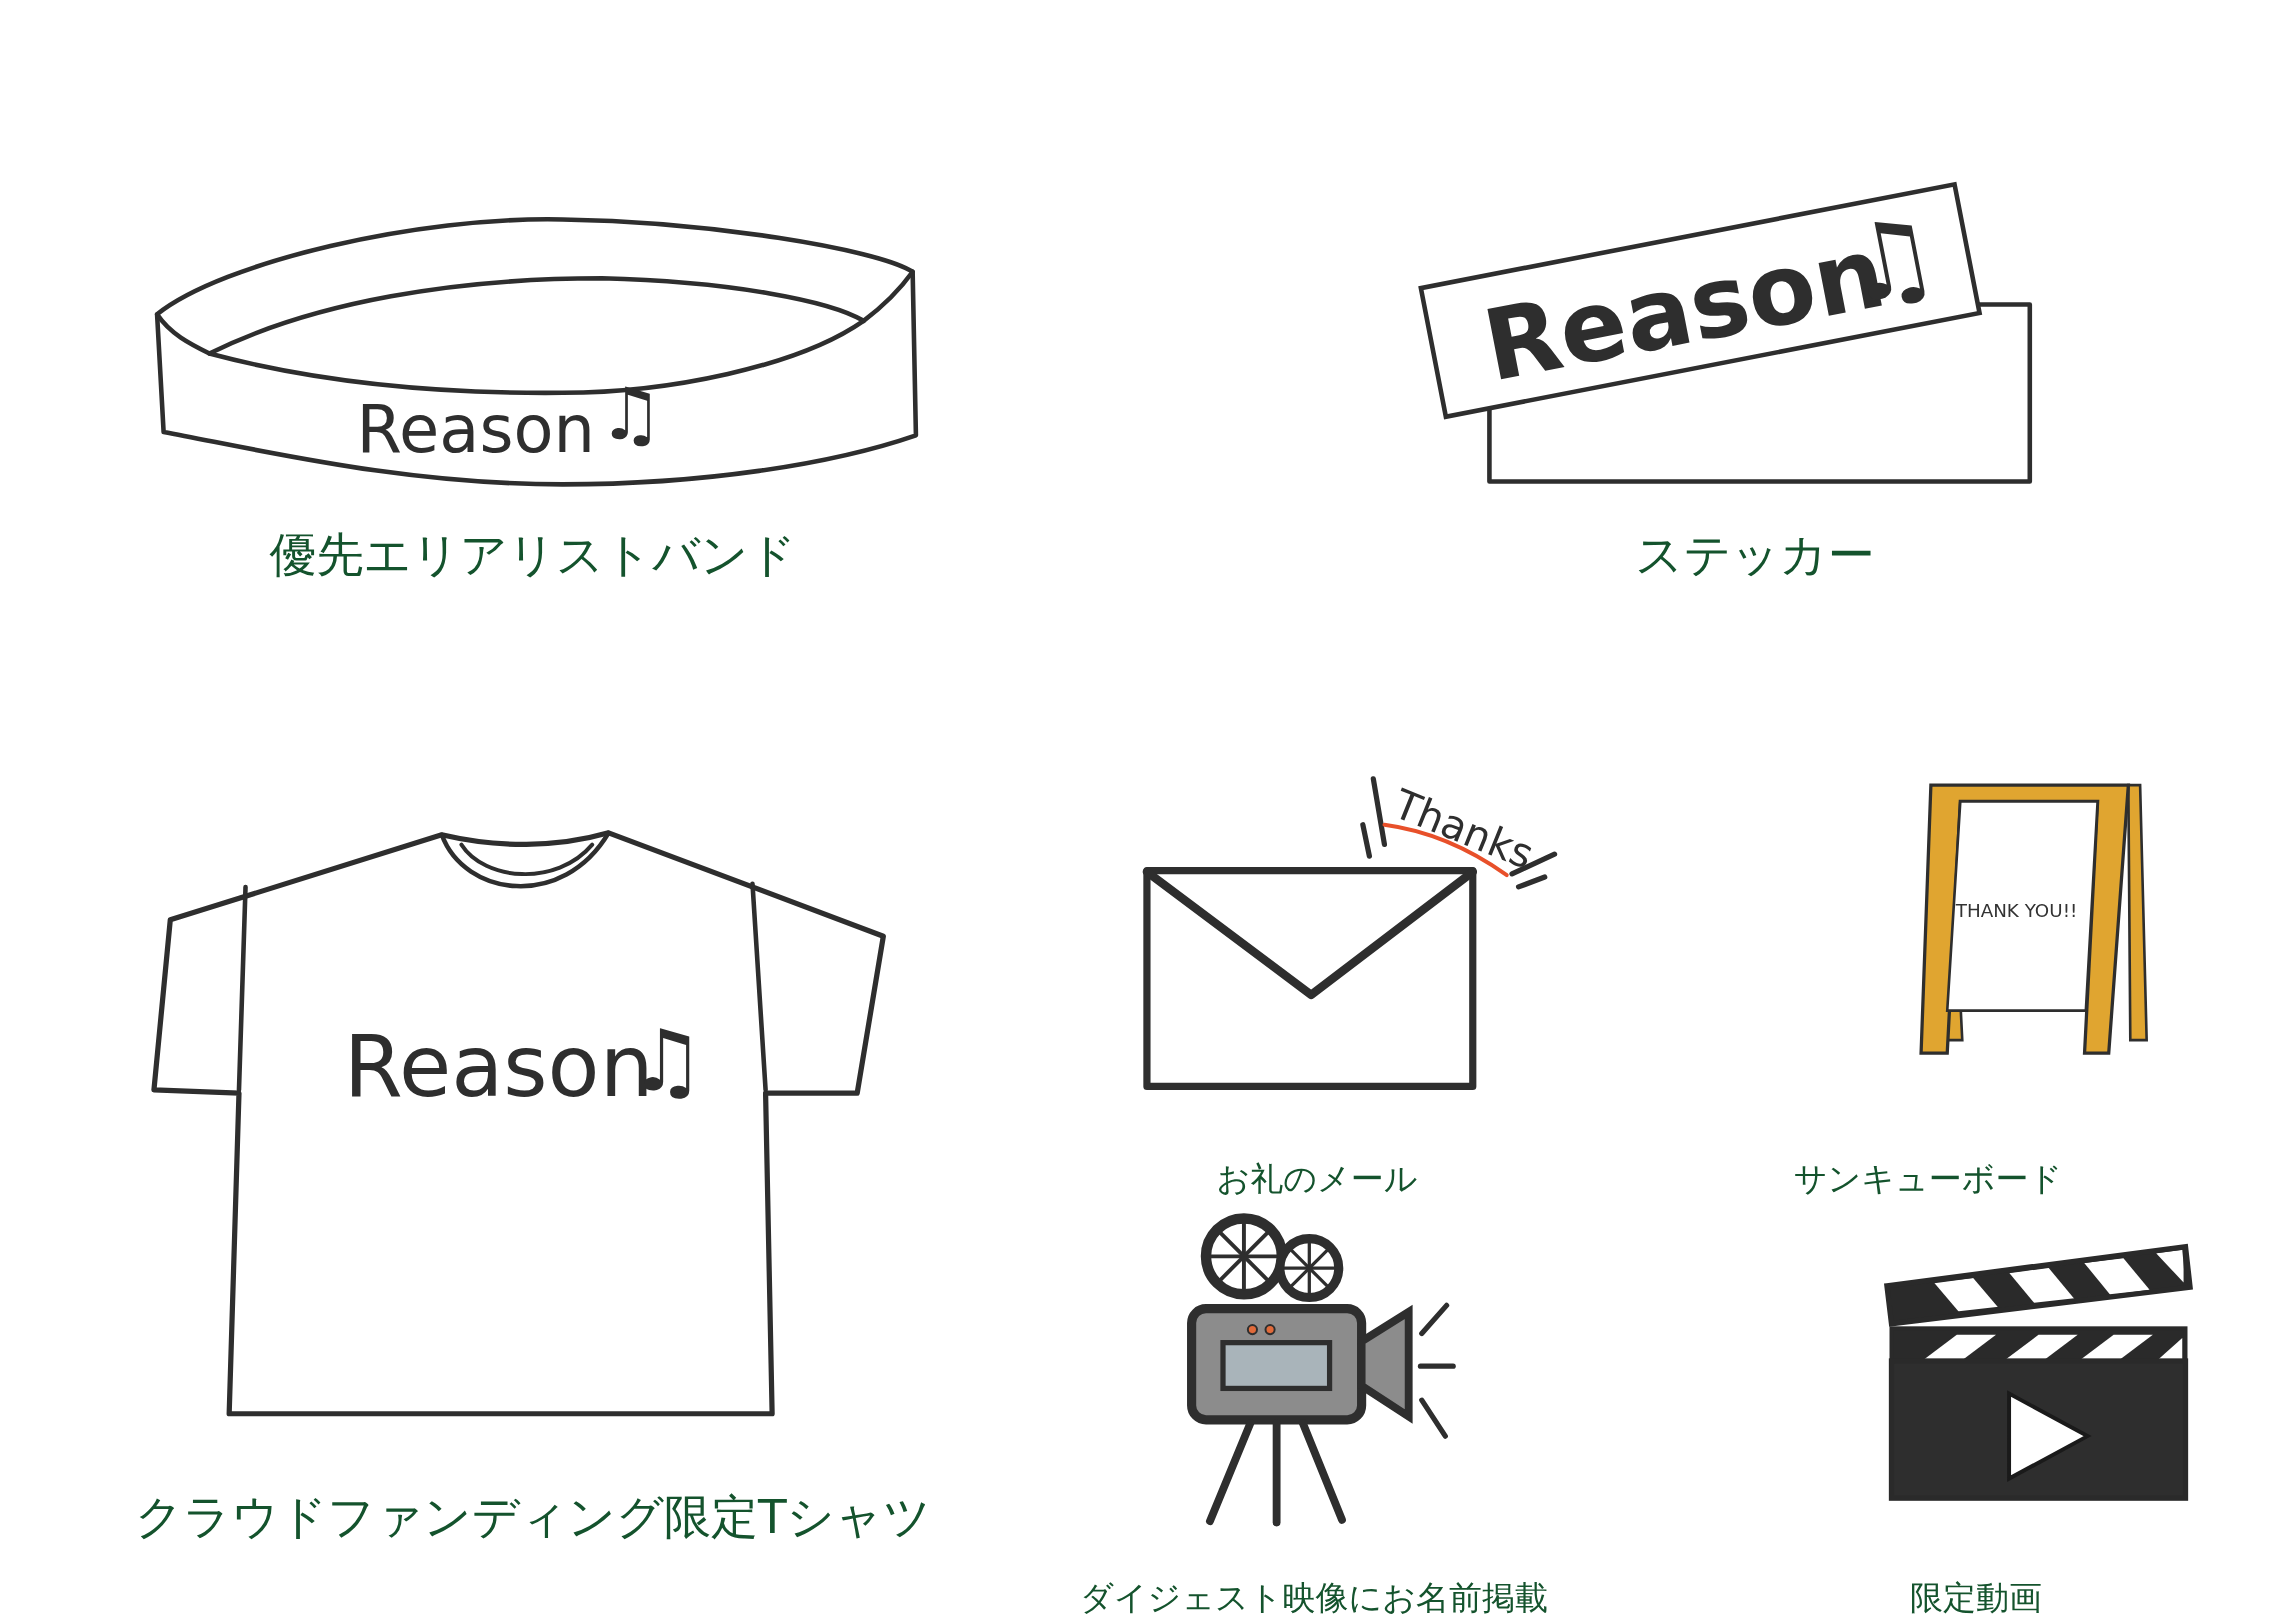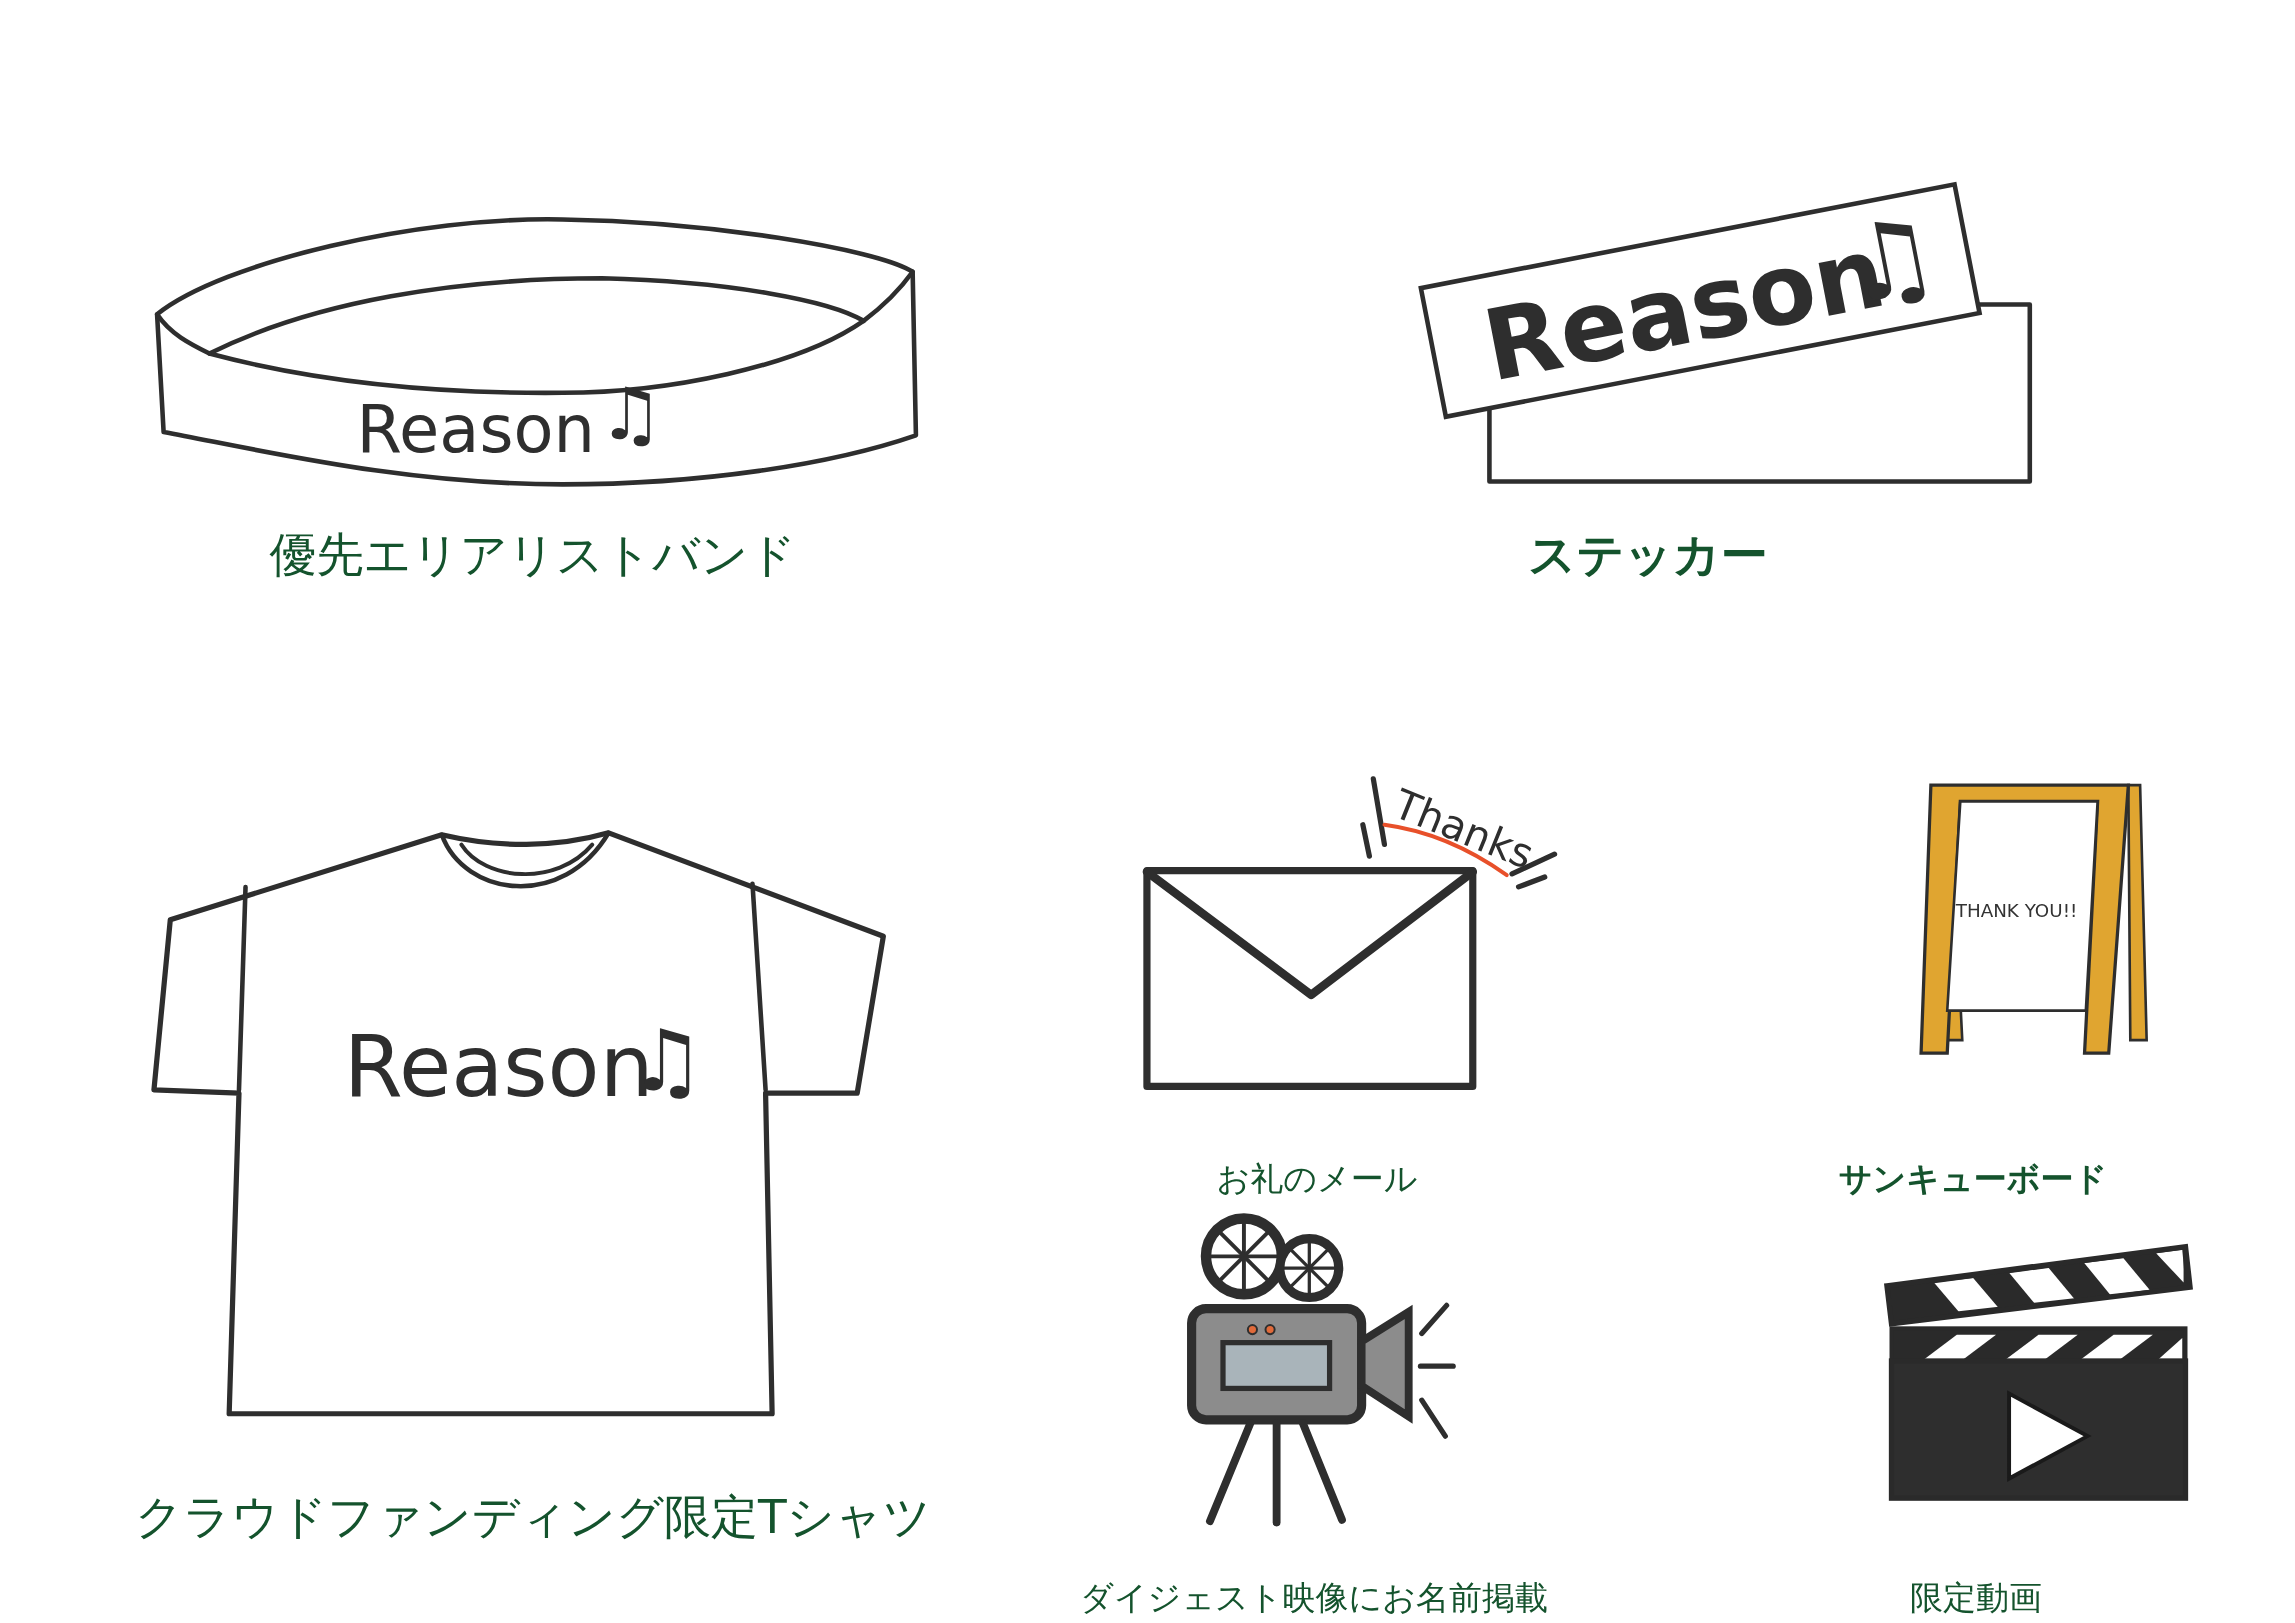--- a/index.html
+++ b/index.html
@@ -34,21 +34,21 @@
   <svg width="655" height="367" style="left:1401px;top:144px;" viewBox="0 0 1000 560">
 
     <rect class="stroke" stroke-width="7" x="135" y="245" width="825" height="270" fill="#fff"></rect>
 
     <g transform="rotate(-11 450 230)">
       <rect x="40" y="140" width="830" height="200" fill="#fff" stroke="#2e2e2e" stroke-width="7"></rect>
       <text class="hand" x="120" y="300" font-size="150" font-weight="bold">Reason</text>
       <text class="hand" x="680" y="290" font-size="160">♫</text>
     </g>
   </svg>
-  <div class="label big" style="left:1648px;top:524px;font-weight:bold;">ステッカー</div>
+  <div class="label big" style="left:1755px;top:524px;">ステッカー</div>
 </div>
 
 <div class="item">
   <svg width="720" height="628" style="left:157px;top:825px;" viewBox="0 0 1100 960">
     <path class="stroke" stroke-width="8" d="M435,15 C520,35 610,35 690,12 L1110,170 L1070,410 L930,410 L940,900 L110,900 L125,410 L-5,405 L20,145 Z" transform="translate(0,0)"></path>
 
     <path class="stroke" stroke-width="7" d="M435,15 C470,110 620,130 690,12"></path>
     <path class="stroke" stroke-width="6" d="M465,30 C500,85 610,95 665,30"></path>
 
     <path class="stroke" stroke-width="7" d="M135,95 L125,405"></path>
@@ -79,21 +79,21 @@
   <svg width="275" height="340" style="left:1898px;top:772px;" viewBox="0 0 420 520">
 
     <polygon points="352,20 370,20 380,410 355,410" fill="#e0a530" stroke="#2e2e2e" stroke-width="4"></polygon>
     <polygon points="70,350 95,350 98,410 75,410" fill="#e0a530" stroke="#2e2e2e" stroke-width="4"></polygon>
 
     <polygon points="50,20 352,20 322,430 285,430 305,45 95,45 75,430 35,430" fill="#e0a530" stroke="#2e2e2e" stroke-width="5"></polygon>
 
     <polygon points="95,45 305,45 287,365 75,365" fill="#fff" stroke="#2e2e2e" stroke-width="4"></polygon>
     <text x="88" y="222" font-size="28" fill="#333" font-family="DejaVu Sans, sans-serif">THANK YOU!!</text>
   </svg>
-  <div class="label small" style="left:1973px;top:1113px;font-weight:bold;">サンキューボード</div>
+  <div class="label small" style="left:1928px;top:1113px;">サンキューボード</div>
 </div>
 
 <div class="item">
   <svg width="340" height="327" style="left:1172px;top:1204px;" viewBox="0 0 520 500">
 
     <circle cx="110" cy="80" r="58" fill="#fff" stroke="#2e2e2e" stroke-width="16"></circle>
     <g stroke="#2e2e2e" stroke-width="6">
       <line x1="110" y1="28" x2="110" y2="132"></line>
         <line x1="58" y1="80" x2="162" y2="80"></line>
       <line x1="73" y1="43" x2="147" y2="117"></line>

